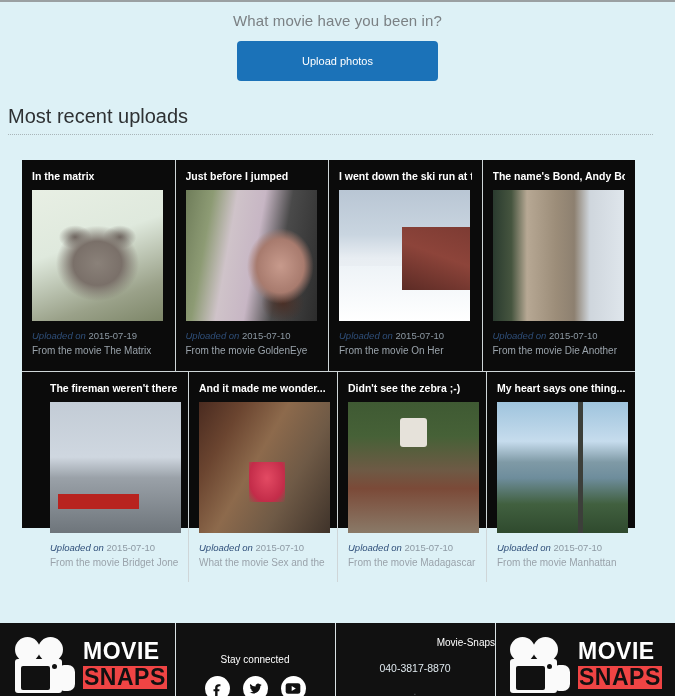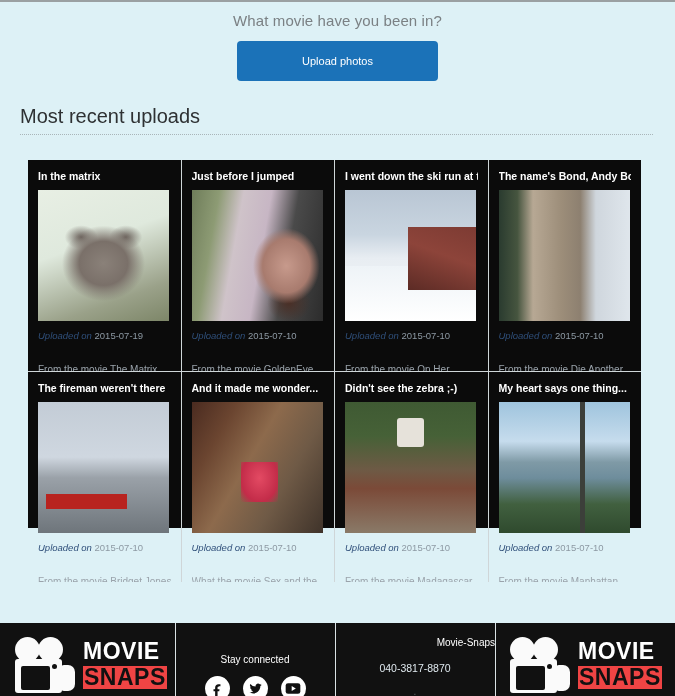--- a/index.html
+++ b/index.html
@@ -37,47 +37,47 @@
     border: none;
     border-radius: 4px;
     font-size: 11px;
     font-family: "Liberation Sans", sans-serif;
     cursor: pointer;
     padding: 0;
   }
 
   
   .section-head {
-    margin: 24px 22px 0 20px;
+    margin: 24px 22px 0 8px;
   }
   .section-title {
     font-size: 20px;
     font-weight: 400;
     color: #2e3133;
     margin: 0 0 6px 0;
   }
   .dotted-rule {
     height: 1px;
     border-bottom: 1px dotted #a9b5b9;
     width: 100%;
   }
 
   
   .grid {
     position: absolute;
-    left: 28px; top: 158px;
+    left: 22px; top: 158px;
     width: 613px; height: 368px;
     background: #0b0b0b;
   }
   .grid-row {
     display: flex;
     height: 211px;
     width: 100%;
   }
-  .grid-row.second { border-top: 1px solid #cfd6d8; }
+  .grid-row.second { border-top: 1px solid #cfd6d8; padding-left: 18px; }
   .card {
     position: relative;
     flex: 1 1 0;
     min-width: 0;
     padding: 10px 10px 0 10px;
     overflow: hidden;
   }
   .card + .card { border-left: 1px solid #cfd6d8; }
 
   .card-title {
@@ -103,21 +103,21 @@
     font-size: 9.5px;
     line-height: 12px;
     white-space: nowrap;
     color: #8d99a3;
   }
   .meta-uploaded em {
     font-style: italic;
     color: #2f4f7a;
   }
   .meta-movie {
-    margin-top: 22px;
+    margin-top: 3px;
     font-size: 10px;
     line-height: 12px;
     color: #9aa3ab;
     white-space: nowrap;
     overflow: hidden;
   }
 
   
   .footer {
     position: absolute;

